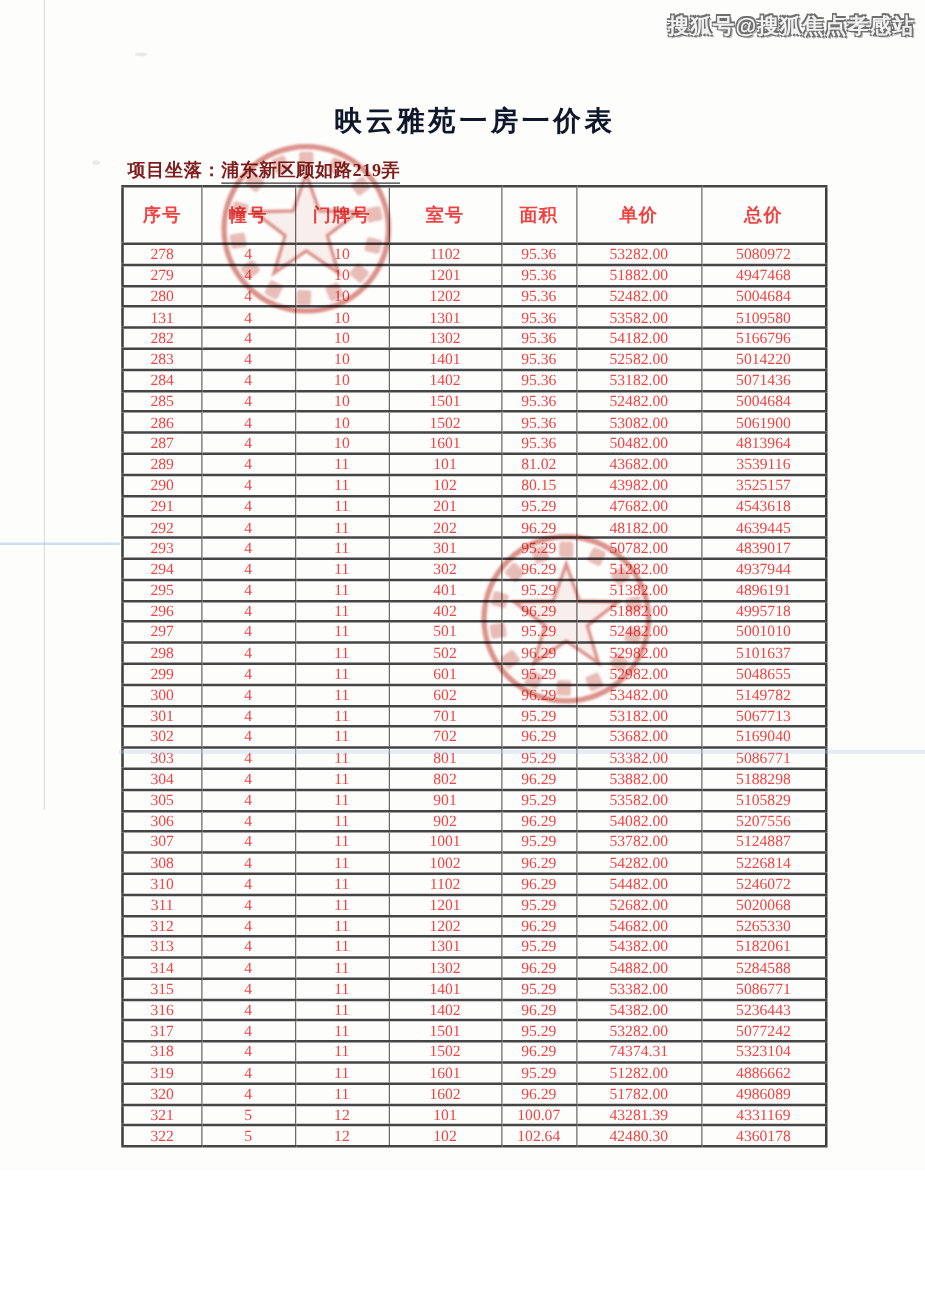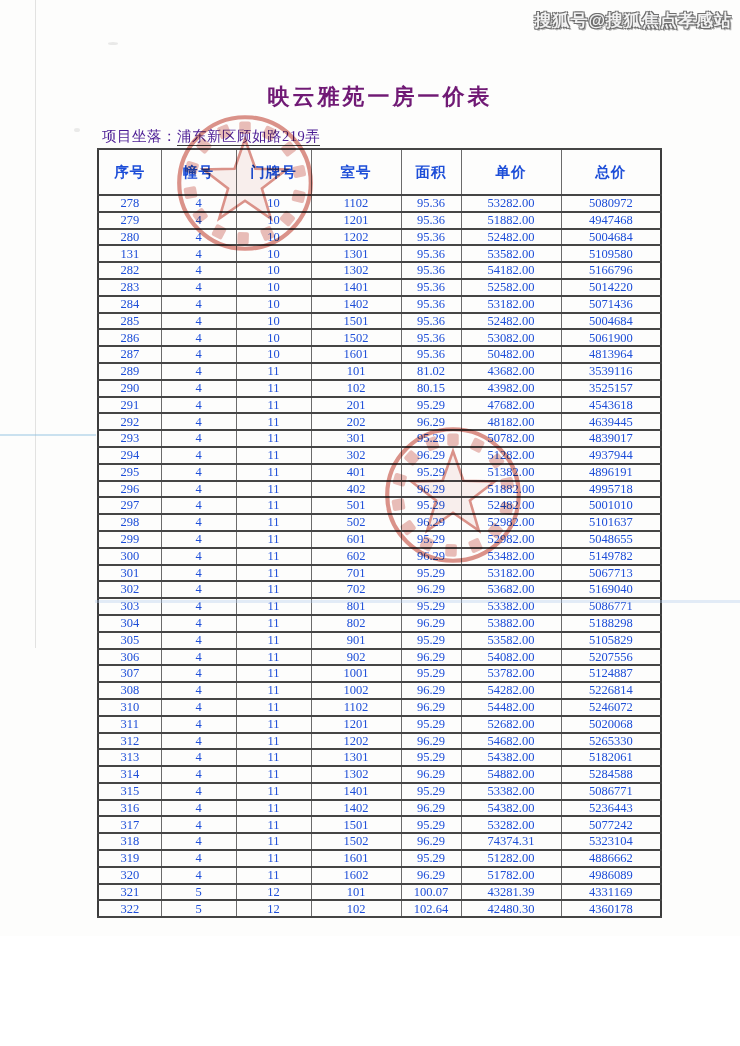--- a/index.html
+++ b/index.html
@@ -15,33 +15,33 @@
     font-size:17px; font-weight:bold; letter-spacing:1px;
     color:#f2f2f2;
     text-shadow:-1px -1px 0 #6e6e6e, 1px -1px 0 #6e6e6e,
                 -1px 1px 0 #6e6e6e, 1px 1px 0 #6e6e6e,
                  2px 2px 0 #b8b8b8;
     white-space:nowrap;
   }
   .doc-title {
     position:absolute; top:82px; left:20px; width:720px;
     text-align:center; font-size:22px; font-weight:bold;
-    letter-spacing:3px; color:#701a75;
+    letter-spacing:3px; color:#0f172a;
   }
   .location {
     position:absolute; top:127px; left:102px;
-    font-size:14.5px; font-weight:normal; color:#4c1d95;
+    font-size:14.5px; font-weight:bold; color:#7f1d1d;
     letter-spacing:0.5px; white-space:nowrap;
   }
   .location .value { border-bottom:1.5px solid #3a3a3a; padding-bottom:1px; }
 
   table.price {
     position:absolute; top:148px; left:97px; width:563px;
     border-collapse:collapse; table-layout:fixed;
-    color:#1d4ed8; background:transparent;
+    color:#ef4444; background:transparent;
     border:2px solid #3c3c3c;
     padding-left:28px;
   }
   table.price th, table.price td {
     border-left:1px solid #6b6b6b; border-right:1px solid #6b6b6b;
     border-top:2px solid #454545; border-bottom:2px solid #454545;
     text-align:center; vertical-align:middle; padding:0; overflow:hidden;
   }
   table.price th { height:44px; font-size:14.5px; font-weight:600; letter-spacing:1px; }
   table.price td { height:14.8px; font-size:12.5px; line-height:1; }

